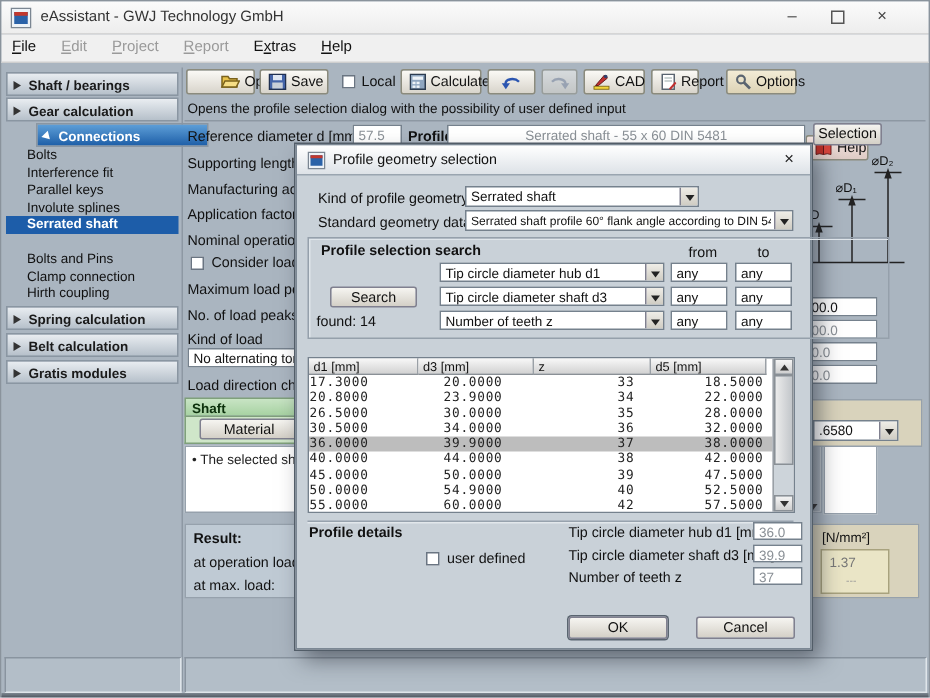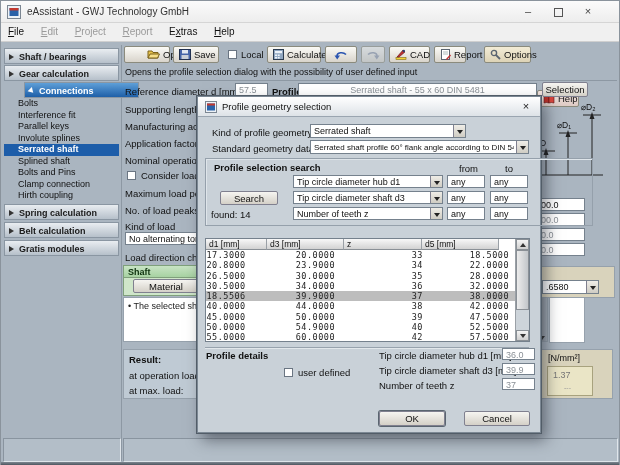--- a/index.html
+++ b/index.html
@@ -117,21 +117,20 @@
     <div class="vline"></div>
 
     <div class="sb-header" style="top:6px;"><span class="sb-arrow"></span><span>Shaft / bearings</span></div>
     <div class="sb-header" style="top:23px;"><span class="sb-arrow"></span><span>Gear calculation</span></div>
     <div class="sb-header active" style="top:40px;"><span class="sb-arrow"></span><span>Connections</span></div>
     <div class="sb-item" style="top:56px;">Bolts</div>
     <div class="sb-item" style="top:67.5px;">Interference fit</div>
     <div class="sb-item" style="top:90.5px;">Involute splines</div>
     <div class="sb-item" style="top:79px;">Parallel keys</div>
     <div class="sb-item selected" style="top:102px;">Serrated shaft</div>
-    <div class="sb-item" style="top:113.5px;">Splined shaft</div>
     <div class="sb-item" style="top:125px;">Bolts and Pins</div>
     <div class="sb-item" style="top:136.5px;">Clamp connection</div>
     <div class="sb-item" style="top:148px;">Hirth coupling</div>
     <div class="sb-header" style="top:162px;"><span class="sb-arrow"></span><span>Spring calculation</span></div>
     <div class="sb-header" style="top:180px;"><span class="sb-arrow"></span><span>Belt calculation</span></div>
     <div class="sb-header" style="top:198px;"><span class="sb-arrow"></span><span>Gratis modules</span></div>
 
     <div class="btn" style="left:123px; top:4px; width:46px;padding-left:22px;">
       <svg width="13" height="11" viewBox="0 0 13 11">
           <path d="M1 9 L1 2 L5 2 L6 3.5 L11 3.5 L11 9 Z" fill="#e8c24a" stroke="#7a621c"></path>
@@ -330,21 +329,21 @@
       <div class="combo" style="left:87px; top:48px; width:150px; height:13px;">
         <span class="txt">Number of teeth z</span>
           <span class="arr"></span>
       </div>
       <div class="fld" style="left:241px; top:48px; width:38px; height:13px;">any</div>
       <div class="fld" style="left:284px; top:48px; width:38px; height:13px;">any</div>
     </div>
 
     <div class="tbl">
       <div class="thead">
-        <div class="th" style="width:61px;">d1 [mm]</div>
+        <div class="th" style="width:73px;">d1 [mm]</div>
         <div class="th" style="width:77px;">d3 [mm]</div>
         <div class="th" style="width:78px;">z</div>
         <div class="th" style="width:77px;">d5 [mm]</div>
       </div>
       <div class="tbody">
         <div class="trow">
             <div class="td c0">17.3000</div>
             <div class="td c1">20.0000</div>
             <div class="td c2">33</div>
             <div class="td c3">18.5000</div>
@@ -361,21 +360,21 @@
             <div class="td c2">35</div>
             <div class="td c3">28.0000</div>
           </div>
         <div class="trow">
             <div class="td c0">30.5000</div>
             <div class="td c1">34.0000</div>
             <div class="td c2">36</div>
             <div class="td c3">32.0000</div>
           </div>
         <div class="trow sel">
-            <div class="td c0">18.5506</div>
+            <div class="td c0">36.0000</div>
             <div class="td c1">39.9000</div>
             <div class="td c2">37</div>
             <div class="td c3">38.0000</div>
           </div>
         <div class="trow">
             <div class="td c0">40.0000</div>
             <div class="td c1">44.0000</div>
             <div class="td c2">38</div>
             <div class="td c3">42.0000</div>
           </div>

